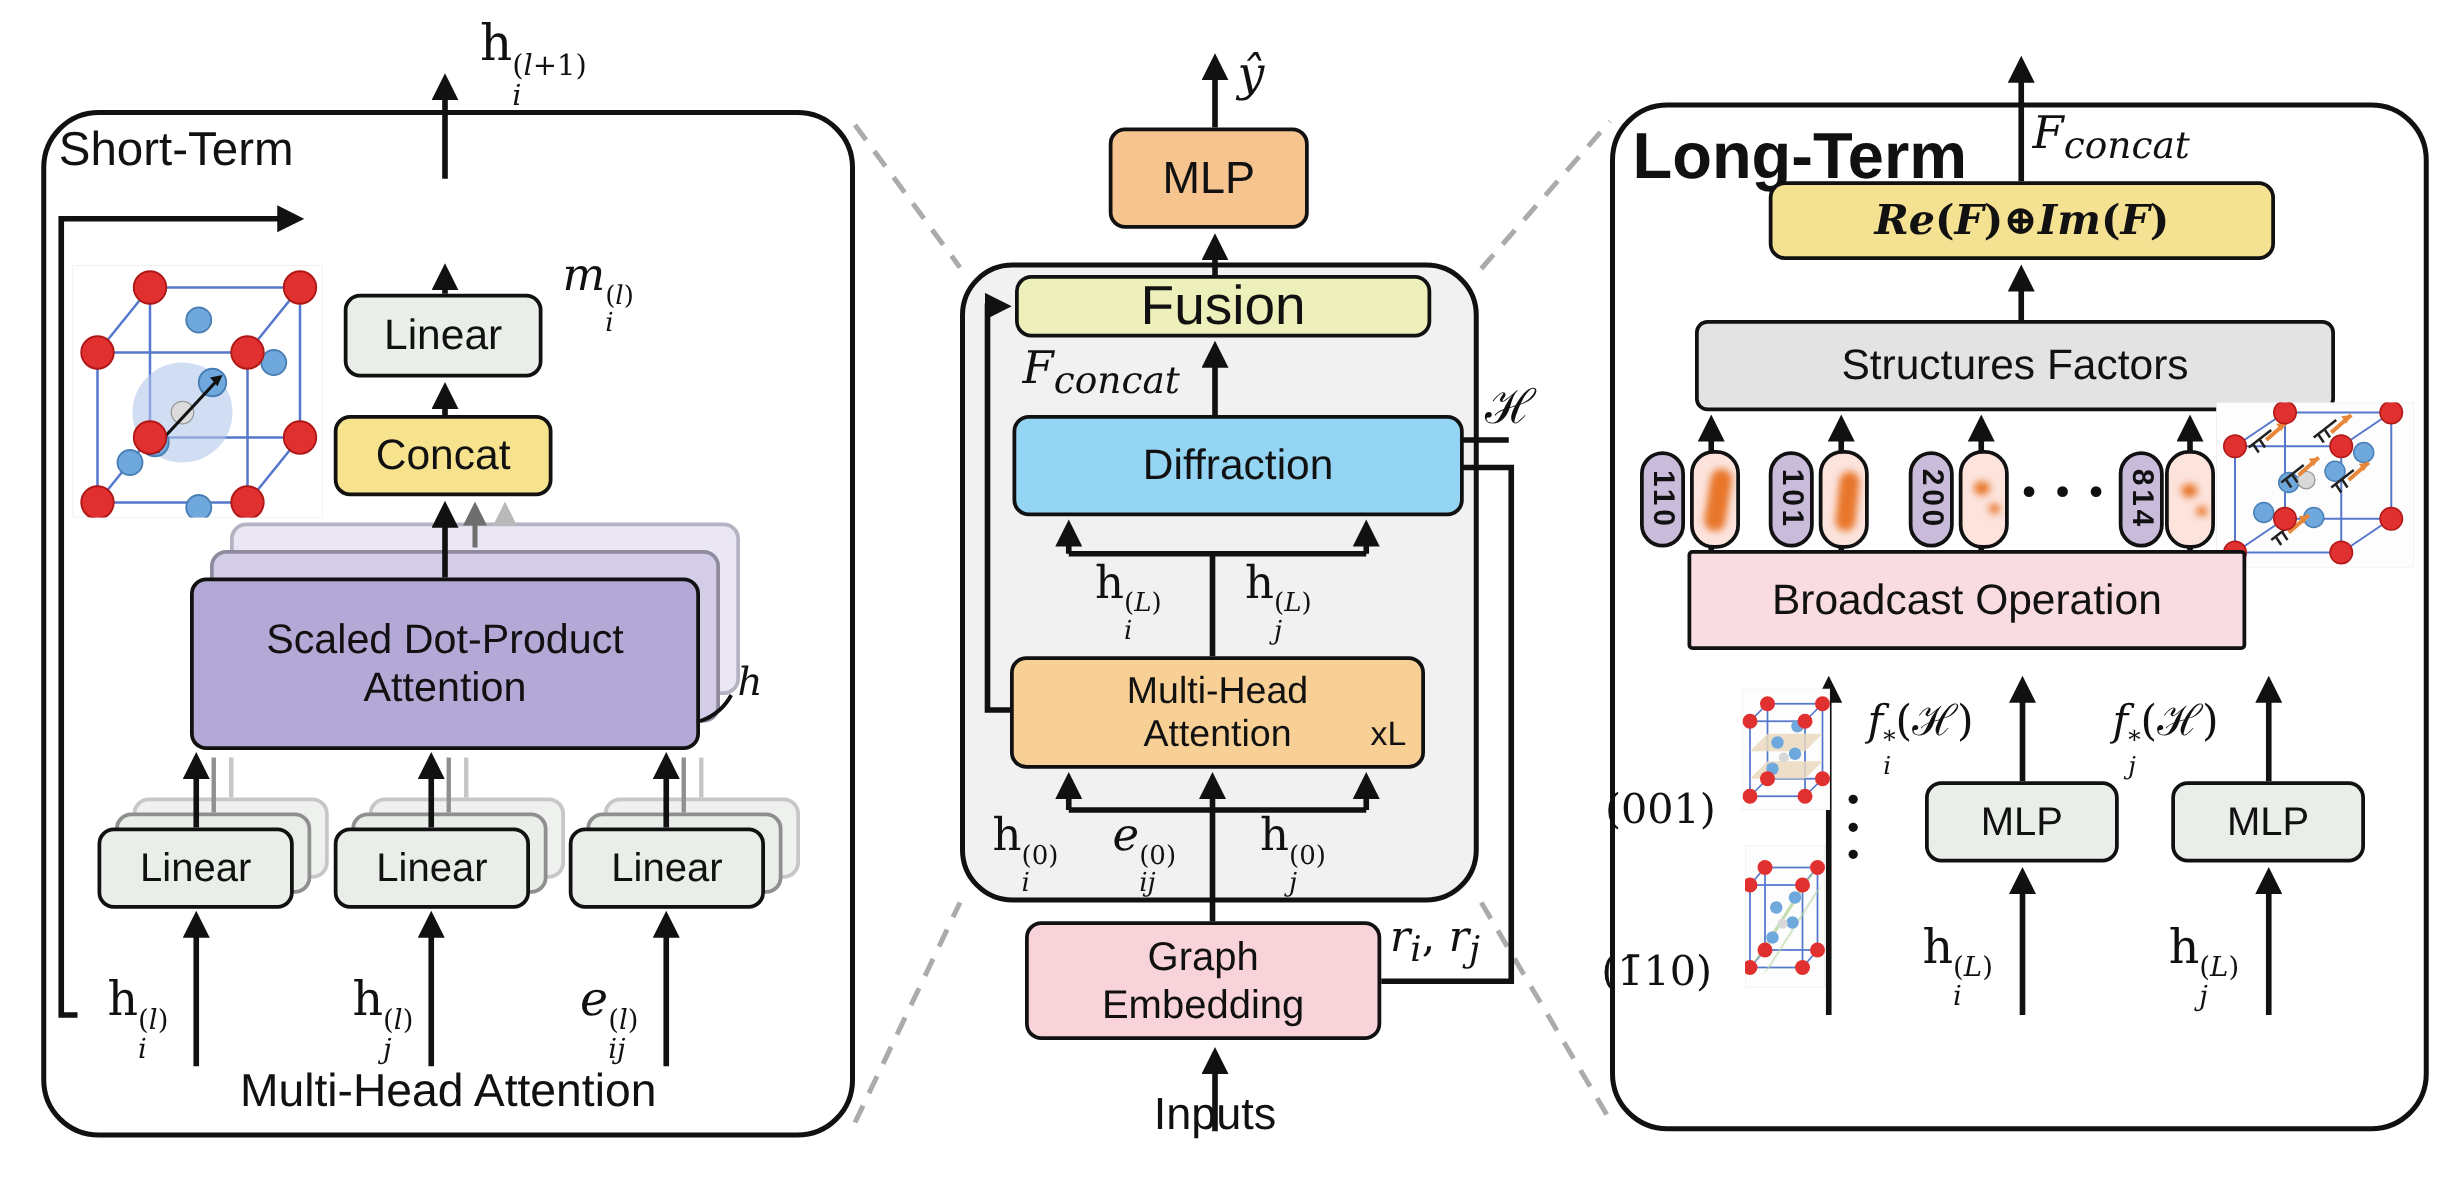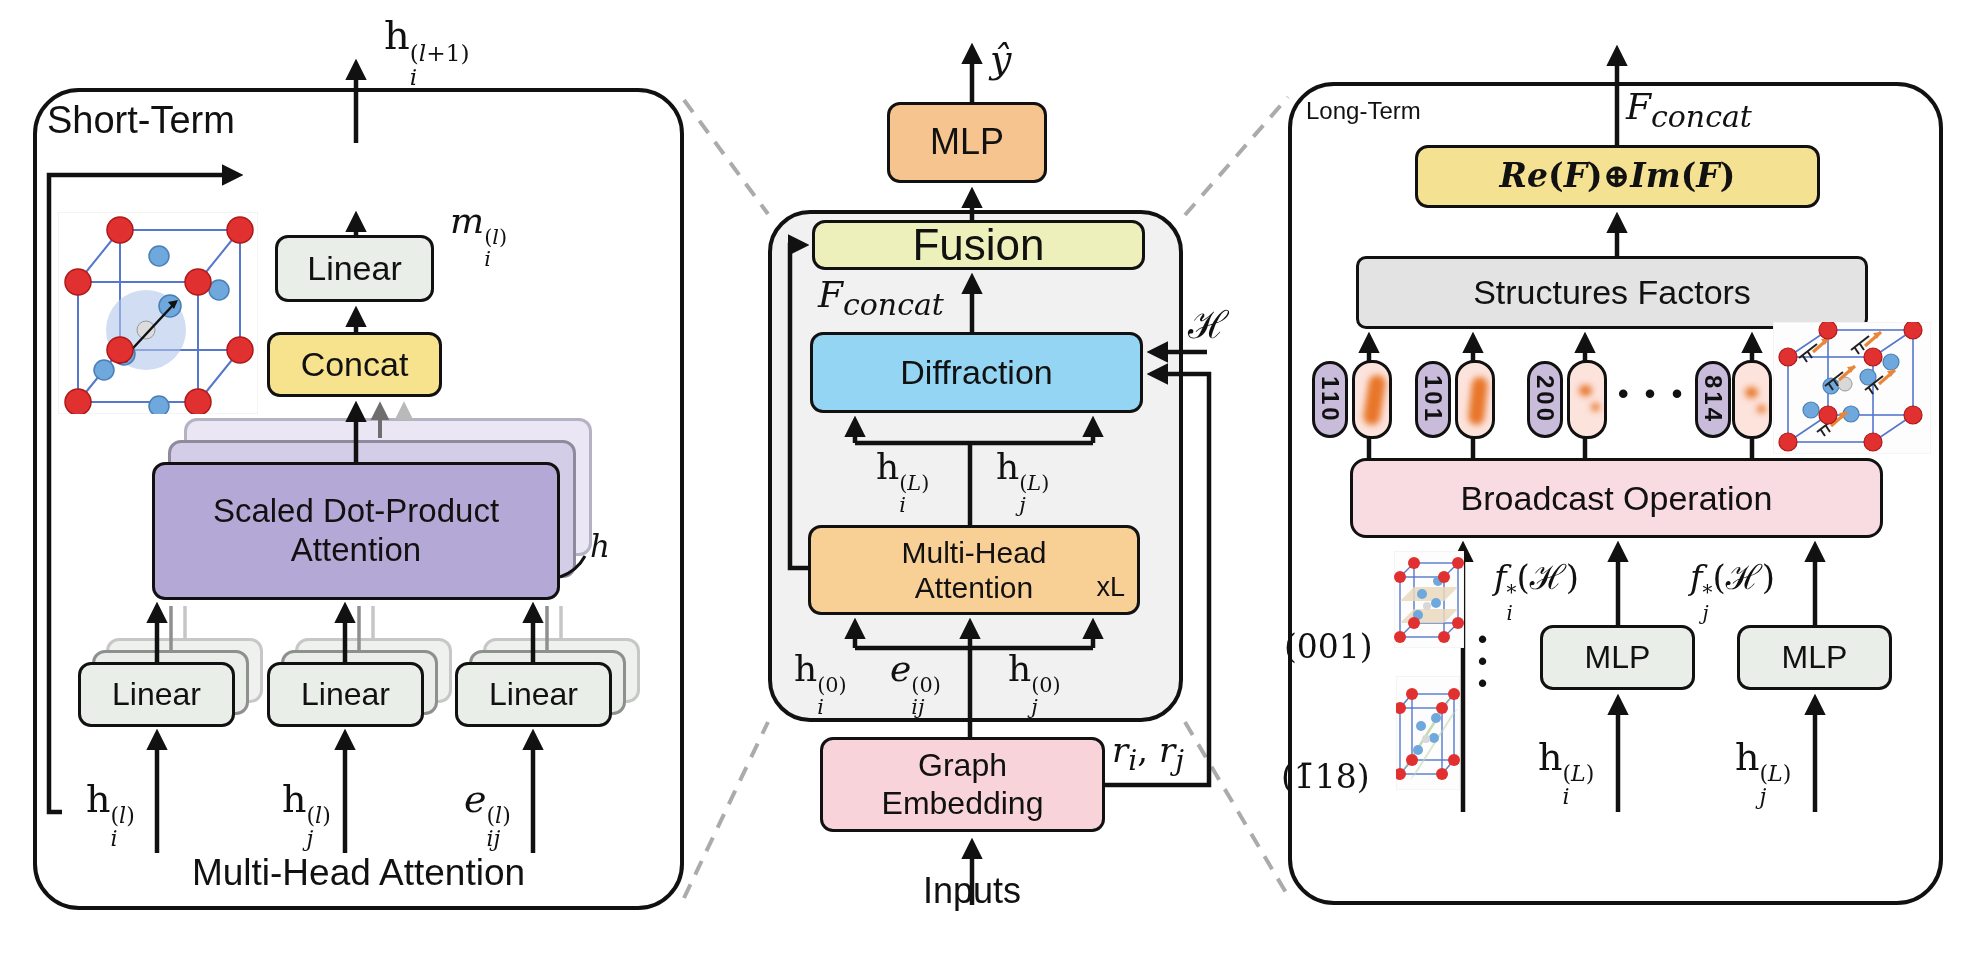--- a/index.html
+++ b/index.html
@@ -210,21 +210,21 @@
 
   <div class="box" style="left:887px;top:102px;width:160px;height:81px;background:var(--orange_mlp);font-size:36px;">
     <span>MLP</span>
   </div>
 
   <div class="box" style="left:812px;top:220px;width:333px;height:50px;background:var(--fusion_green);font-size:44px;">
     <span>Fusion</span>
   </div>
   <div class="lbl math" style="left:818px;top:276px;font-size:36px;"><i>F</i><sub><i>concat</i></sub></div>
 
-  <div class="box" style="left:810px;top:332px;width:333px;height:81px;background:var(--diffraction_blue);font-size:34px;">
+  <div class="box" style="left:810px;top:332px;width:361px;height:81px;background:var(--diffraction_blue);font-size:34px;">
     <span>Diffraction</span>
   </div>
   <div class="lbl math" style="left:1188px;top:306px;font-size:38px;">ℋ</div>
 
   <div class="lbl math" style="left:876px;top:448px;font-size:36px;">h<span class="stk">
         <span>(<i>L</i>)</span>
         <span><i>i</i></span>
       </span></div>
   <div class="lbl math" style="left:996px;top:448px;font-size:36px;">h<span class="stk">
         <span>(<i>L</i>)</span>
@@ -250,21 +250,21 @@
         <span><i>j</i></span>
       </span></div>
 
   <div class="box" style="left:820px;top:737px;width:285px;height:95px;background:var(--embedding_pink);font-size:32px;">
     <span>Graph</span>
     <span>Embedding</span>
   </div>
   <div class="lbl math" style="left:1112px;top:733px;font-size:34px;"><i>r</i><sub><i>i</i></sub>, <i>r</i><sub><i>j</i></sub></div>
   <div class="lbl" style="left:895px;top:872px;width:154px;text-align:center;font-size:36px;">Inputs</div>
 
-  <div class="lbl" style="left:1306px;top:98px;font-size:24px;">Long-Term</div>
+  <div class="lbl" style="left:1306px;top:98px;font-size:52px;font-weight:bold;">Long-Term</div>
   <div class="lbl math" style="left:1626px;top:88px;font-size:36px;"><i>F</i><sub><i>concat</i></sub></div>
 
   <div class="box math" style="left:1415px;top:145px;width:405px;height:63px;background:var(--refim_yellow);font-size:33px;font-weight:600;">
     <span><i>Re</i>(<i>F</i>)⊕<i>Im</i>(<i>F</i>)</span>
   </div>
 
   <div class="box" style="left:1356px;top:256px;width:512px;height:73px;background:var(--structures_gray);font-size:34px;border-radius:10px;">
     <span>Structures Factors</span>
   </div>
 
@@ -341,21 +341,21 @@
         <circle cx="100" cy="35" r="9"></circle>
         <circle cx="15" cy="120" r="9"></circle>
       <circle cx="100" cy="120" r="9"></circle>
         <circle cx="55" cy="8" r="9"></circle>
         <circle cx="140" cy="8" r="9"></circle>
       <circle cx="55" cy="93" r="9"></circle>
         <circle cx="140" cy="93" r="9"></circle>
     </g>
   </svg>
 
-  <div class="box" style="left:1350px;top:458px;width:533px;height:80px;background:var(--broadcast_pink);font-size:34px;border-radius:16px;">
+  <div class="box" style="left:1350px;top:440px;width:447px;height:80px;background:var(--broadcast_pink);font-size:34px;border-radius:4px;">
     <span>Broadcast Operation</span>
   </div>
 
   <svg class="imgbox" style="left:1394px;top:551px;" width="70" height="97" viewBox="0 0 70 97">
     <rect x="0" y="0" width="70" height="97" fill="#fdfdfd" stroke="#ececec"></rect>
     <g stroke="#5577cc" stroke-width="1.4" fill="none">
       <rect x="20" y="12" width="44" height="60"></rect>
       <rect x="6" y="26" width="44" height="60"></rect>
       <path d="M6,26 L20,12 M50,26 L64,12 M6,86 L20,72 M50,86 L64,72"></path>
     </g>
@@ -401,21 +401,21 @@
       <circle cx="4" cy="32" r="6"></circle>
         <circle cx="46" cy="32" r="6"></circle>
         <circle cx="4" cy="98" r="6"></circle>
         <circle cx="46" cy="98" r="6"></circle>
       <circle cx="16" cy="18" r="6"></circle>
         <circle cx="58" cy="18" r="6"></circle>
         <circle cx="16" cy="84" r="6"></circle>
         <circle cx="58" cy="84" r="6"></circle>
     </g>
   </svg>
-  <div class="lbl math" style="left:1281px;top:760px;font-size:33px;">(1̄18)</div>
+  <div class="lbl math" style="left:1281px;top:760px;font-size:33px;">(1̄10)</div>
 
   <div class="lbl" style="left:1478px;top:628px;font-size:26px;font-weight:700;line-height:0.85;">•<br>•<br>•</div>
 
   <div class="lbl math" style="left:1494px;top:560px;font-size:34px;"><i>f</i><span class="stk">
         <span>*</span>
         <span><i>i</i></span>
       </span>(ℋ)</div>
   <div class="lbl math" style="left:1690px;top:560px;font-size:34px;"><i>f</i><span class="stk">
         <span>*</span>
         <span><i>j</i></span>

